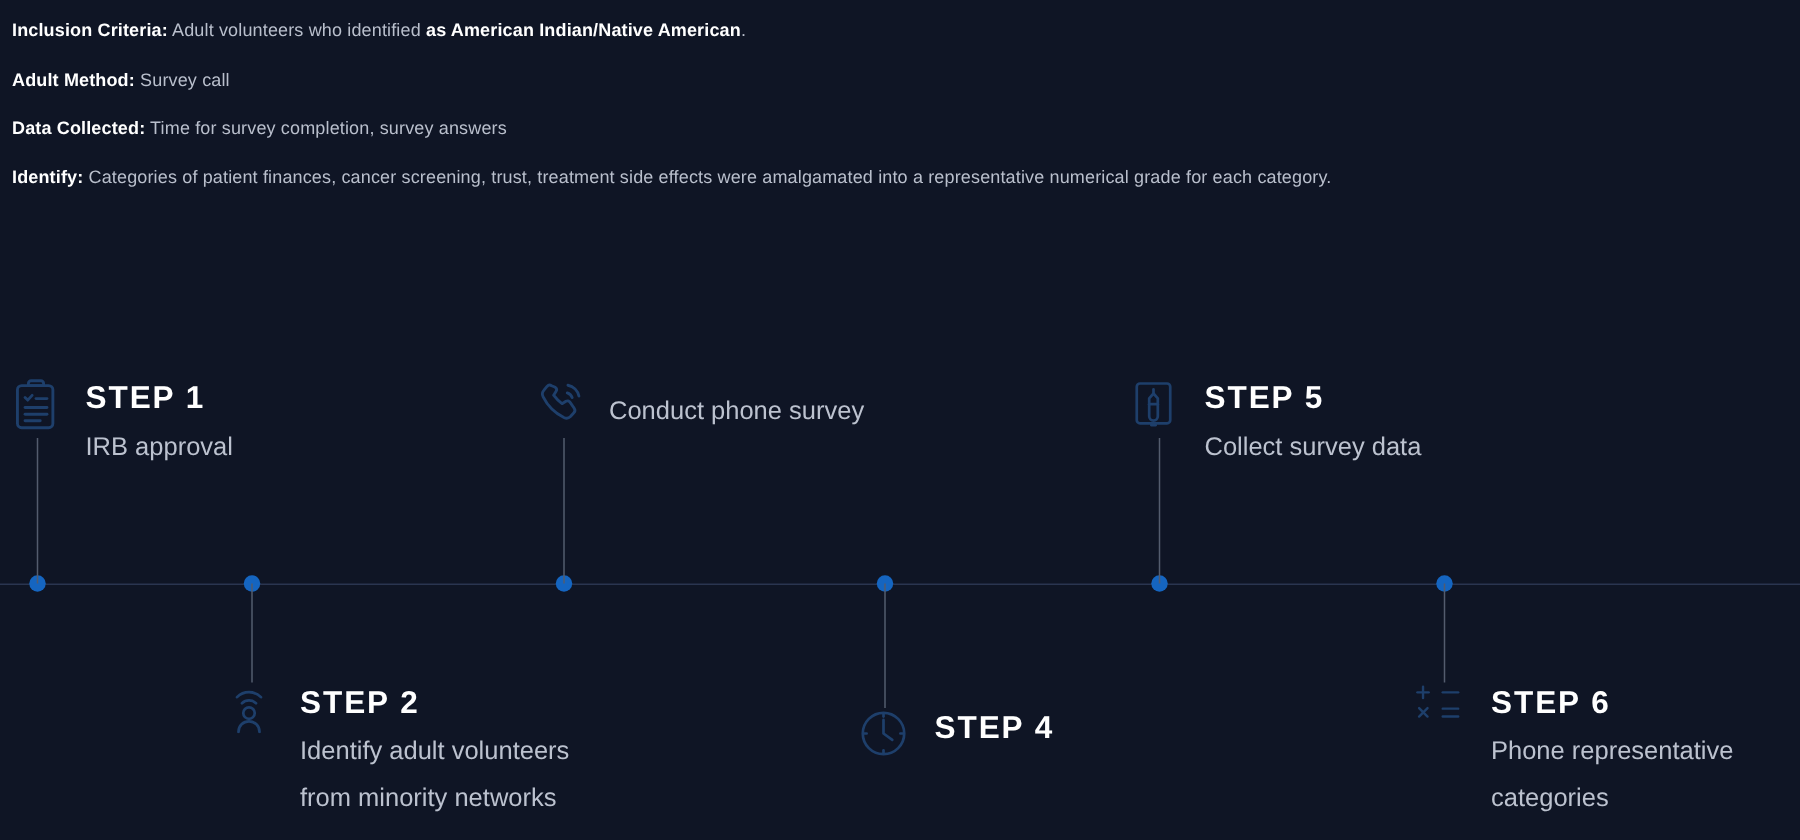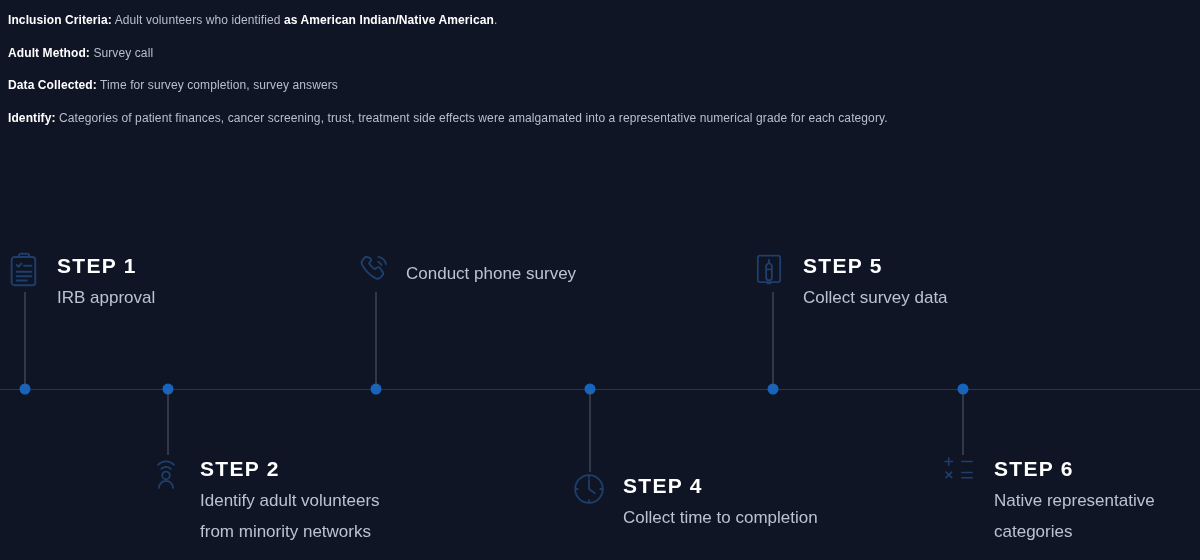--- a/index.html
+++ b/index.html
@@ -196,23 +196,20 @@
               <circle cx="16" cy="16" r="13"></circle>
               <path d="M16 7.5V16l5.5 4"></path>
               <path d="M16 3.4v2"></path>
               <path d="M16 26.6v2"></path>
               <path d="M28.6 16h-2"></path>
               <path d="M5.4 16h-2"></path>
             </svg>
           </span>
           <div class="step-texts">
             <div class="step-title">STEP 4</div>
-            <div class="step-desc">
-              <div>Collect time to completion</div>
-            </div>
           </div>
         </div>
       </div>
       <div class="step-block" style="left: 752px; top: 252px;">
         <div class="step-head">
           <span class="step-icon">
             <svg width="34" height="36" viewBox="0 0 32 32" fill="none" stroke="#1e3f6b" stroke-width="1.7" stroke-linecap="round" stroke-linejoin="round">
               <rect x="5.5" y="2.5" width="21" height="25" rx="2"></rect>
               <path d="M16 8.8l2.7 3v11.3a2.7 2.7 0 0 1-5.4 0V11.8z"></path>
               <path d="M16 8.8V6.2"></path>
@@ -237,20 +234,20 @@
               <path d="M19 7h11"></path>
               <path d="M2.2 18.2l6 6"></path>
               <path d="M8.2 18.2l-6 6"></path>
               <path d="M19 18.6h11"></path>
               <path d="M19 24.2h11"></path>
             </svg>
           </span>
           <div class="step-texts">
             <div class="step-title">STEP 6</div>
             <div class="step-desc">
-              <div>Native representative</div>
+              <div>Phone representative</div>
               <div>categories</div>
             </div>
           </div>
         </div>
       </div>
     </div>
 </div>
 
 </body></html>

